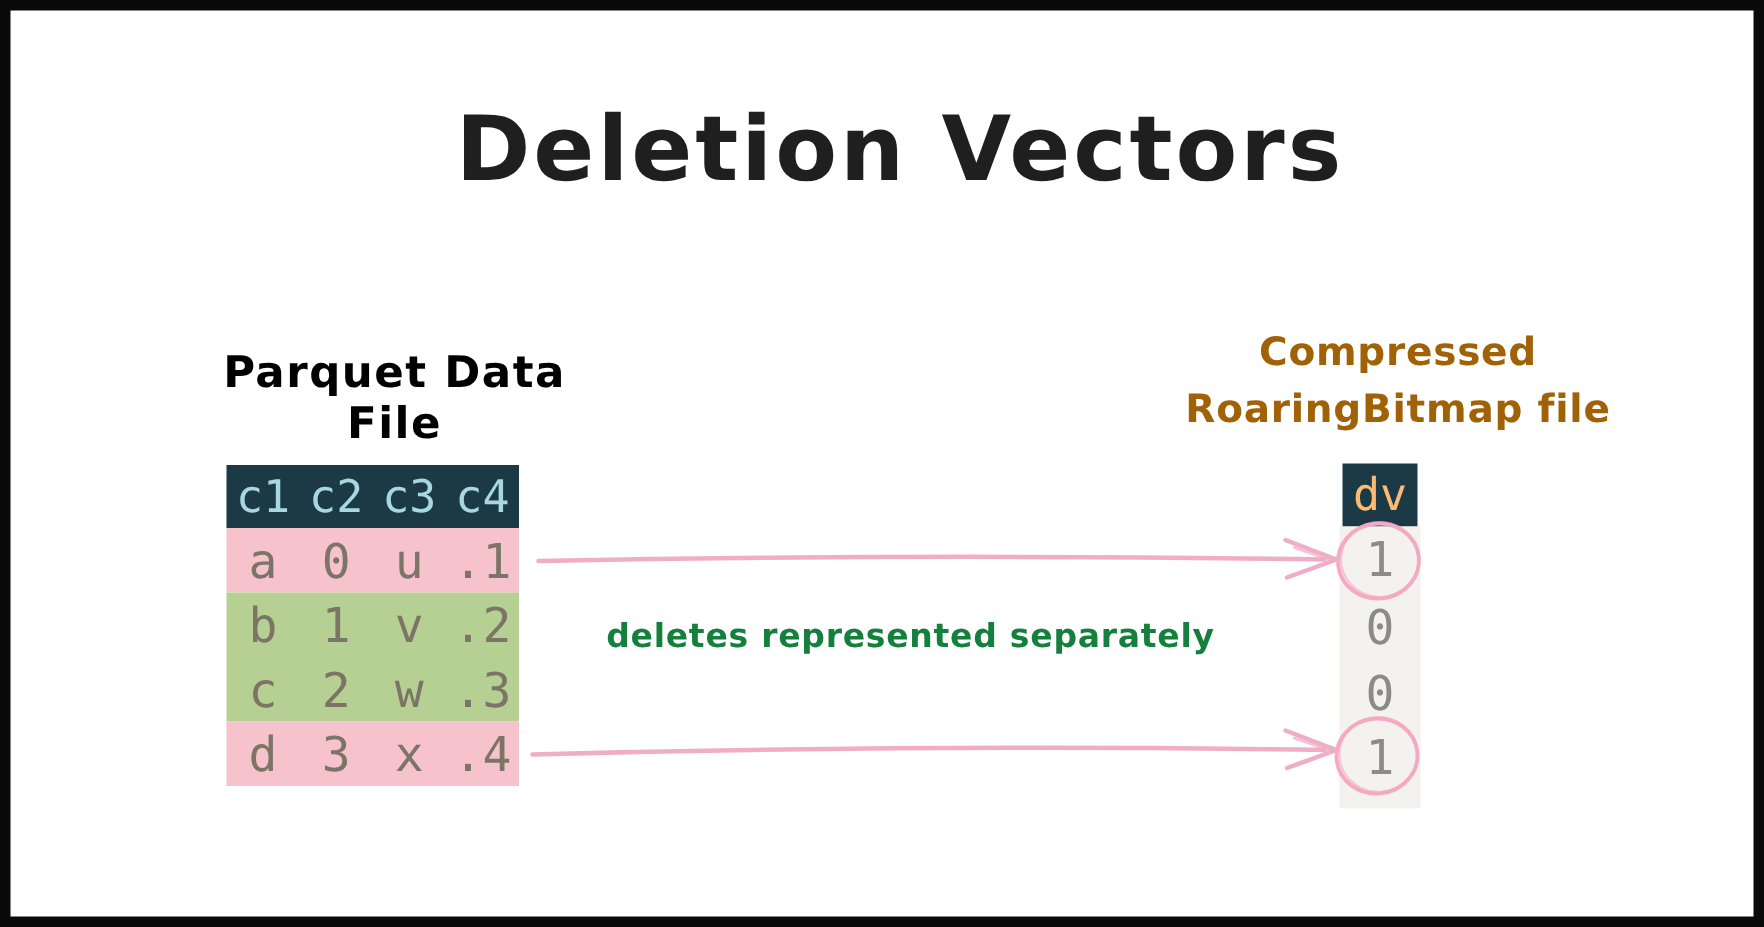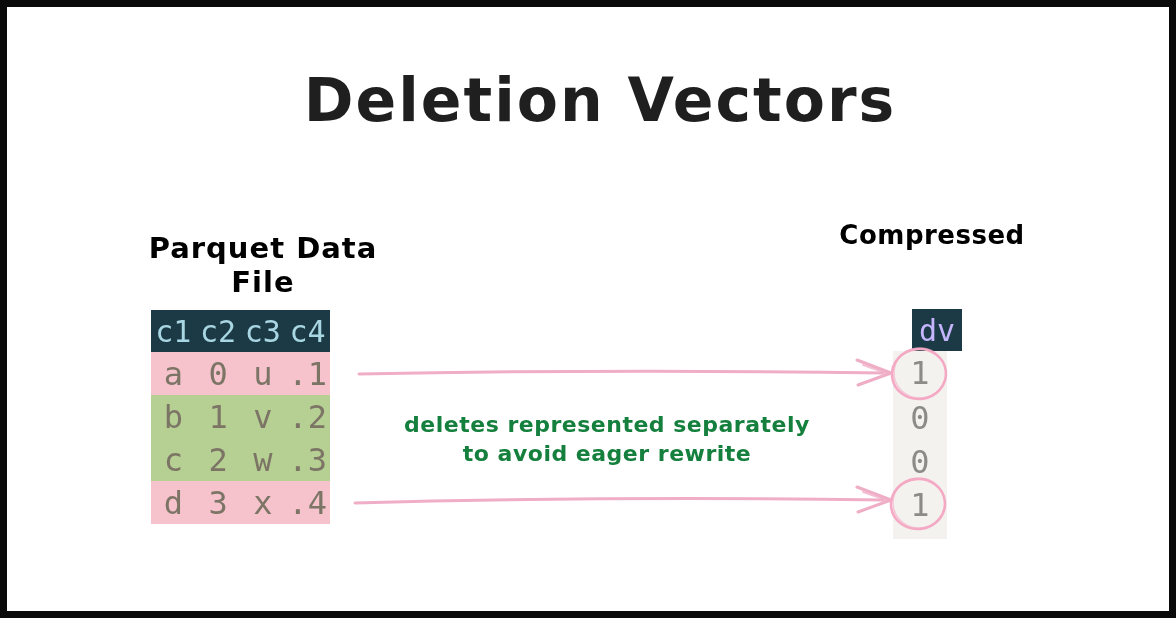--- a/index.html
+++ b/index.html
@@ -19,25 +19,25 @@
     color:#1f1f1f;
   }
   .label-left {
     position:absolute; left:106px; top:224px; width:300px;
     font-size:29px; font-weight:600; letter-spacing:1px;
     color:#000000; text-align:center;
   }
   .label-right {
     position:absolute; left:775px; top:210px; width:300px;
     font-size:26px; font-weight:600; letter-spacing:0.5px;
-    color:#000000; text-align:center; line-height:1.45;
+    color:#a16207; text-align:center; line-height:1.45;
   }
   
   .ptable {
-    position:absolute; left:144px; top:303px; width:179px;
+    position:absolute; left:144px; top:303px; width:195px;
     font-family:"DejaVu Sans Mono", monospace;
   }
   .ptable-header {
     height:42px; background:#1c3a46;
     display:flex; align-items:center;
     color:#a9d6e3; font-size:30px;
   }
   .ptable-header span { flex:1; text-align:center; }
   .prow {
     height:43px; display:flex; align-items:center;
@@ -49,23 +49,23 @@
   
   .note {
     position:absolute; left:360px; top:403px; width:480px;
     text-align:center; color:#15803d;
     font-size:22px; font-weight:600; letter-spacing:0.5px;
     line-height:1.32;
   }
   
   .dv-header {
     position:absolute; left:888px; top:302px; width:50px; height:42px;
-    background:#1c3a46; color:#c4b5fd;
+    background:#1c3a46; color:#fdba74;
     font-family:"DejaVu Sans Mono", monospace; font-size:30px;
-    display:flex; align-items:center; justify-content:center;margin-left:17px;
+    display:flex; align-items:center; justify-content:center;
   }
   .dv-body {
     position:absolute; left:886px; top:344px; width:54px; height:188px;
     background:#f4f2ee;
   }
   .dv-val {
     position:absolute; left:0; width:100%; height:44px; line-height:44px;
     text-align:center; color:#8b8b88;
     font-family:"DejaVu Sans Mono", monospace; font-size:32px;
   }
@@ -82,20 +82,21 @@
 <body>
 
 <div class="canvas">
 
   <h1 class="title">Deletion Vectors</h1>
 
   <div class="label-left">Parquet Data File</div>
 
   <div class="label-right">
     <div>Compressed</div>
+    <div>RoaringBitmap file</div>
   </div>
 
   <div class="ptable">
     <div class="ptable-header">
       <span>c1</span>
       <span>c2</span>
       <span>c3</span>
       <span>c4</span>
     </div>
     <div class="prow prow-deleted">
@@ -119,21 +120,20 @@
     <div class="prow prow-deleted">
       <span>d</span>
       <span>3</span>
       <span>x</span>
       <span>.4</span>
     </div>
   </div>
 
   <div class="note">
     <div>deletes represented separately</div>
-    <div>to avoid eager rewrite</div>
   </div>
 
   <div class="dv-header">dv</div>
 
   <div class="dv-body">
     <div class="dv-val v0">1</div>
     <div class="dv-val v1">0</div>
     <div class="dv-val v2">0</div>
     <div class="dv-val v3">1</div>
   </div>

